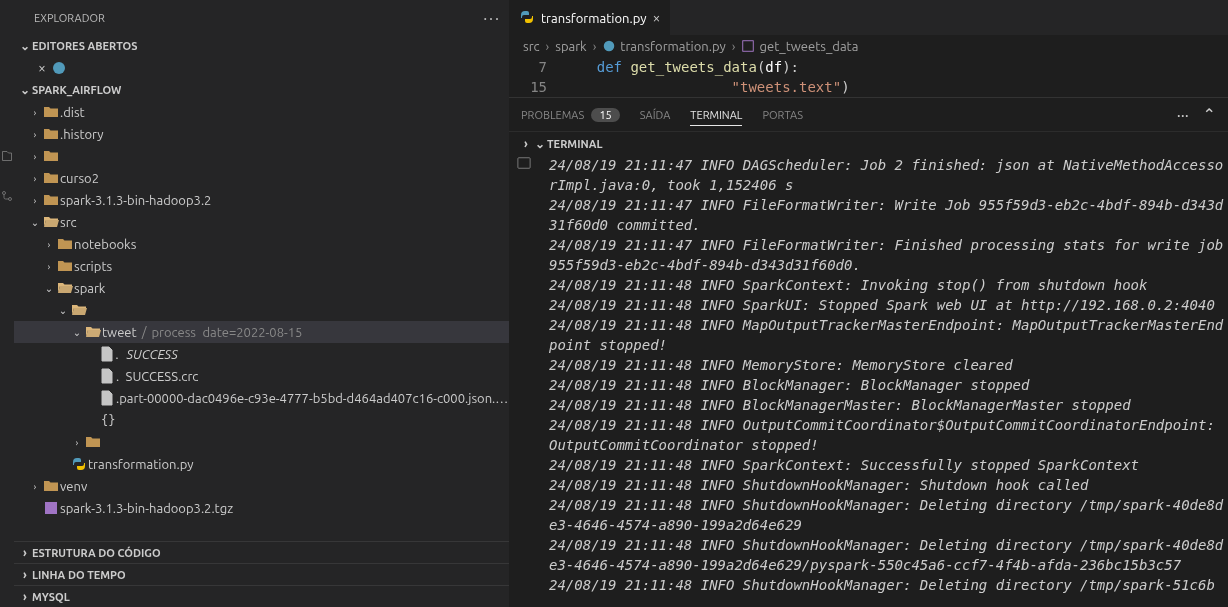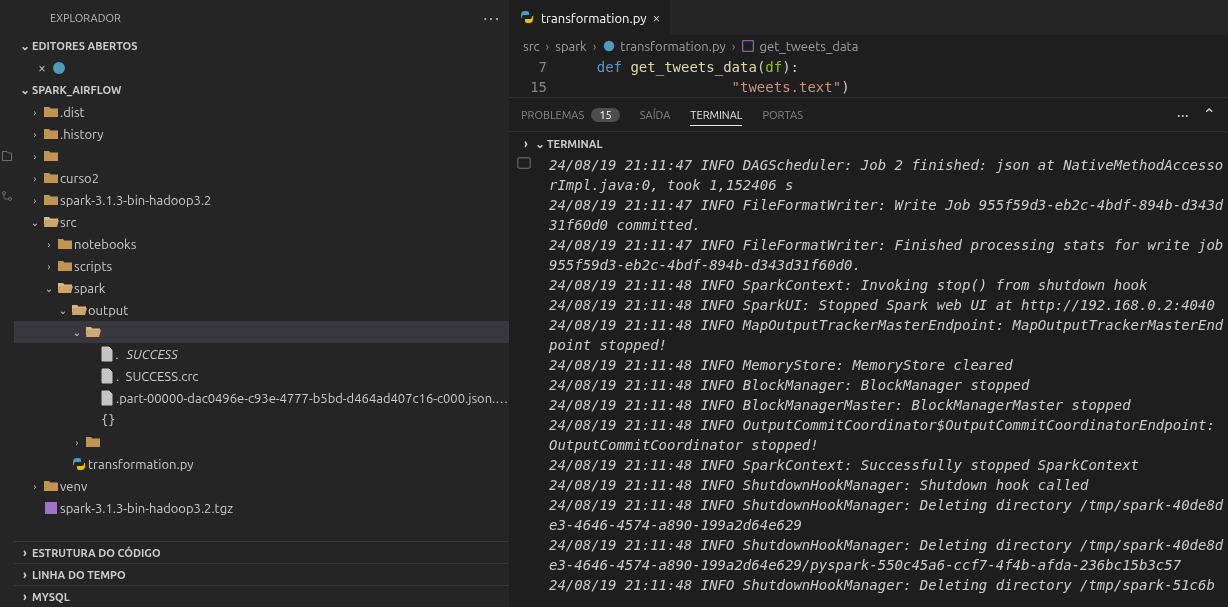--- a/index.html
+++ b/index.html
@@ -32,21 +32,21 @@
   }
   .exp-header {
     height: 35px;
     display: flex;
     align-items: center;
     padding: 0 8px 0 20px;
     text-transform: uppercase;
     font-size: 11px;
     color: #bbbbbb;
   }
-  .exp-header .title { flex:1;margin-left:16px; }
+  .exp-header .title { flex:1; }
   .exp-header .more { color:#bbb; cursor:pointer; font-size:16px; letter-spacing:2px; }
   .section-head {
     height: 22px;
     display: flex;
     align-items: center;
     padding-left: 4px;
     font-size: 11px;
     font-weight: bold;
     text-transform: uppercase;
     color: #ccc;
@@ -113,21 +113,21 @@
     font-family: "Droid Sans Mono", Consolas, monospace;
     font-size: 14px;
     line-height: 20px;
     padding-left: 0;
   }
   .code-line { display:flex; }
   .code-line .gutter { width:54px; text-align:right; color:#858585; padding-right:16px; }
   .code-line .ln { white-space: pre; }
   .kw { color:#569cd6; }
   .fn { color:#dcdcaa; }
-  .param { color:#84cc16;margin-top:32px; }
+  .param { color:#ffffff;margin-top:32px; }
   .str { color:#ce9178; }
   .panel {
     flex: 1;
     border-top: 1px solid #333;
     display: flex;
     flex-direction: column;
     min-height: 0;
   }
   .panel-tabs {
     height: 33px;
@@ -307,30 +307,30 @@
         <span class="label">spark</span>
       </div>
       <div class="tree-row" style="padding-left: 42px;">
         <span class="chev">⌄</span>
         <span class="icon">
           <svg viewBox="0 0 16 16">
             <path class="icon-folder-open" d="M1 3h5l1.5 1.5H15V6H3l-2 7z"></path>
             <path class="icon-folder-open" d="M3 6h13l-2 7H1z" opacity="0.9"></path>
           </svg>
         </span>
-        <span class="label">output</span>
       </div>
       <div class="tree-row selected" style="padding-left: 56px;">
         <span class="chev">⌄</span>
         <span class="icon">
           <svg viewBox="0 0 16 16">
             <path class="icon-folder-open" d="M1 3h5l1.5 1.5H15V6H3l-2 7z"></path>
             <path class="icon-folder-open" d="M3 6h13l-2 7H1z" opacity="0.9"></path>
           </svg>
         </span>
+        <span class="label"><span>tweet</span><span class="dim"> / </span><span class="dim underline">process_date=2022-08-15</span></span>
       </div>
       <div class="tree-row" style="padding-left: 70px; font-style: italic;">
         <span class="chev"></span>
         <span class="icon">
           <svg viewBox="0 0 16 16">
             <path class="icon-file" d="M3 1h7l3 3v11H3z" fill="none" stroke="#c5c5c5"></path>
           </svg>
         </span>
         <span class="label">._SUCCESS</span>
       </div>

